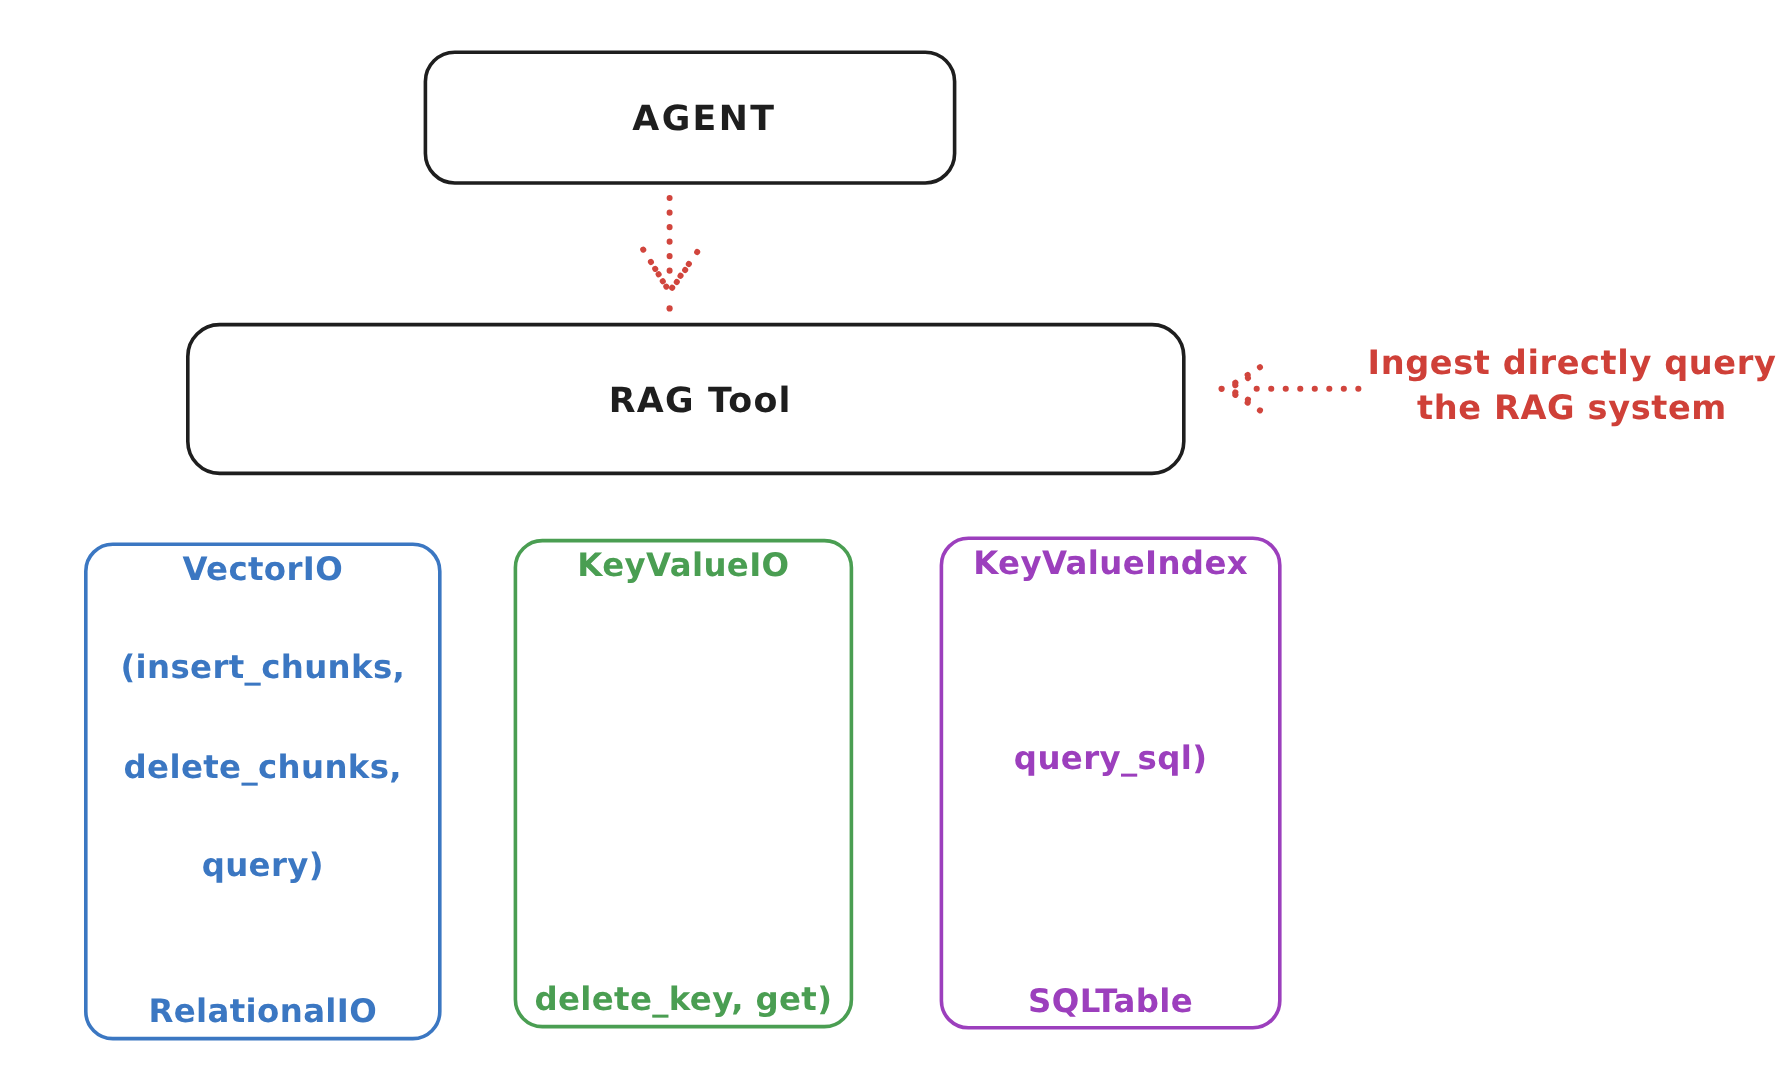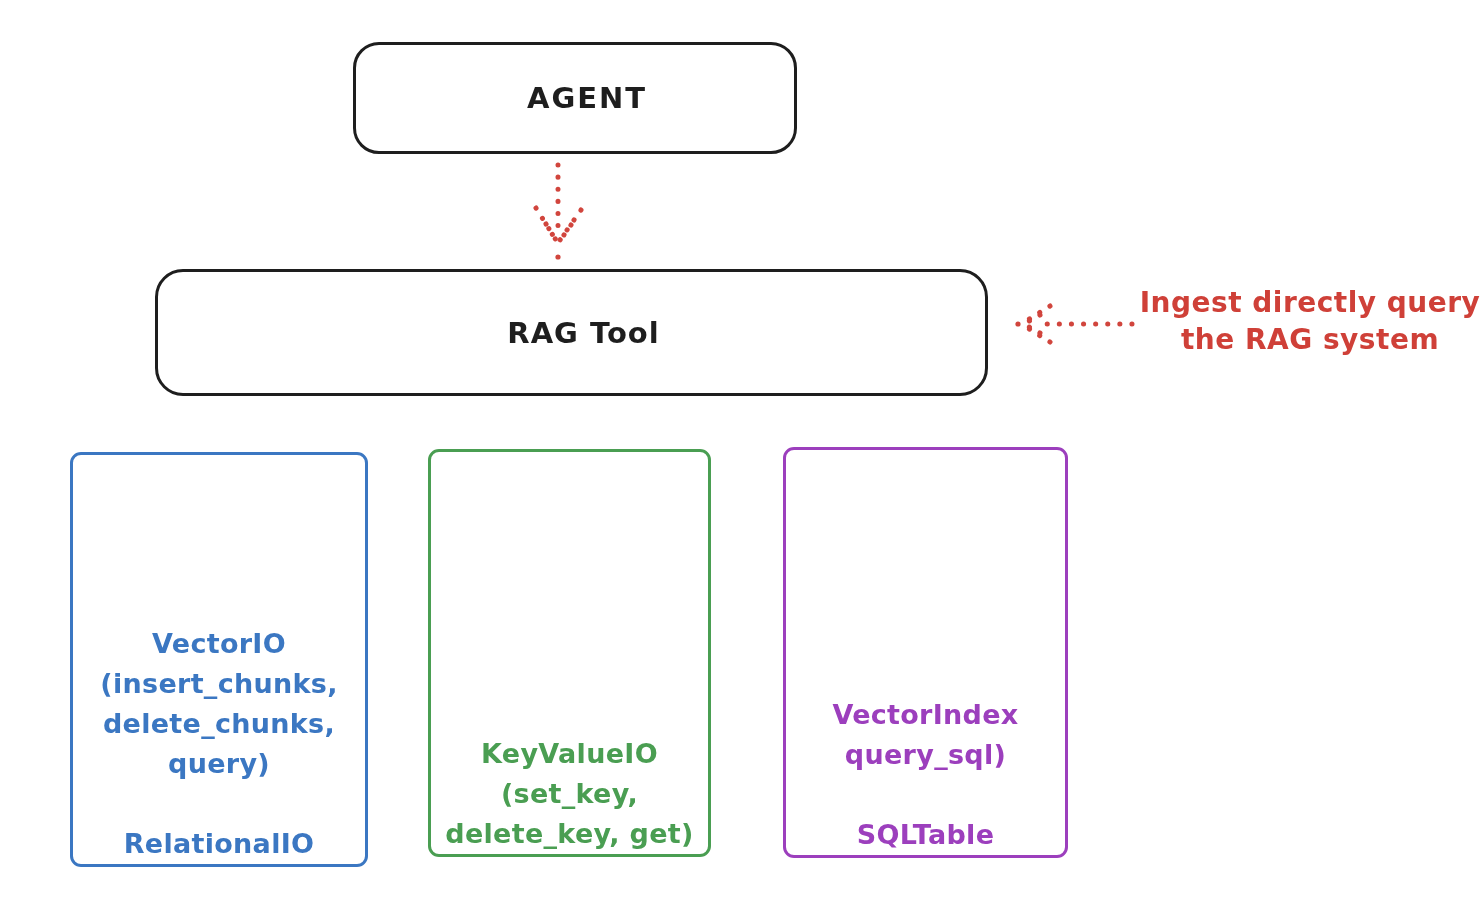--- a/index.html
+++ b/index.html
@@ -57,26 +57,26 @@
     font-size: 28px;
     font-weight: 600;
     line-height: 37px;
     letter-spacing: 0.5px;
   }
   .io-box {
     position: absolute;
     box-sizing: border-box;
     border: 3.5px solid var(--c);
     color: var(--c);
-    border-radius: 11px;
+    border-radius: 24px;
     background: #ffffff;
     display: flex;
     flex-direction: column;
     align-items: center;
-    justify-content: flex-end;
+    justify-content: space-between;
     text-align: center;
     font-size: 27px;
     font-weight: 600;
     line-height: 40px;
     letter-spacing: 0.3px;
   }
   #vector-box     { left: 70px;  top: 452px; width: 298px; height: 415px; }
   #keyvalue-box   { left: 428px; top: 449px; width: 283px; height: 408px; }
   #relational-box { left: 783px; top: 447px; width: 285px; height: 411px; }
   .index-label { margin-top: 40px; }
@@ -133,24 +133,23 @@
     <span>VectorIO</span>
     <span>(insert_chunks,</span>
     <span>delete_chunks,</span>
     <span>query)</span>
     <span class="index-label">RelationalIO</span>
   </div>
 
   
   <div class="io-box" id="keyvalue-box" style="--c: #4a9e52;">
     <span>KeyValueIO</span>
-    <span>(set_key,</span>
     <span>delete_key, get)</span>
   </div>
 
   
   <div class="io-box" id="relational-box" style="--c: #9c3fbd;">
-    <span>VectorIndex</span>
+    <span>KeyValueIndex</span>
     <span>query_sql)</span>
     <span class="index-label">SQLTable</span>
   </div>
 
 </div>
 
 </body></html>

